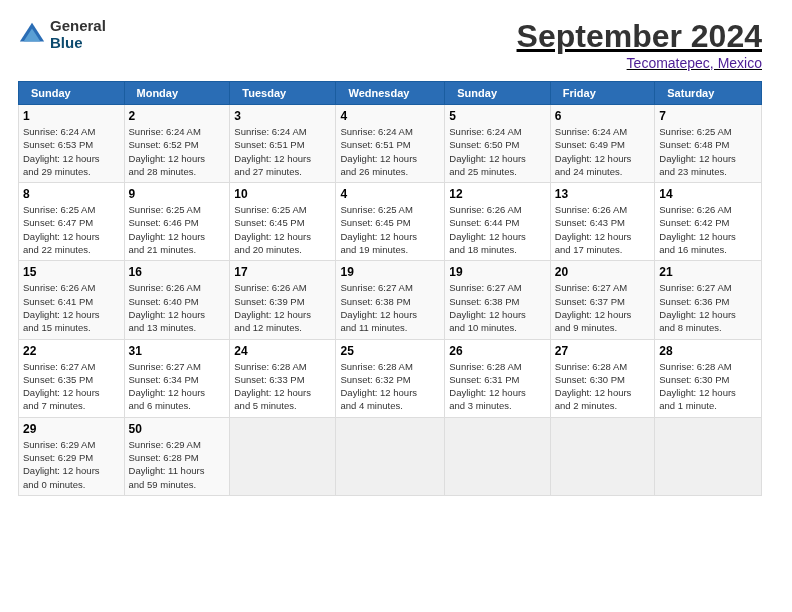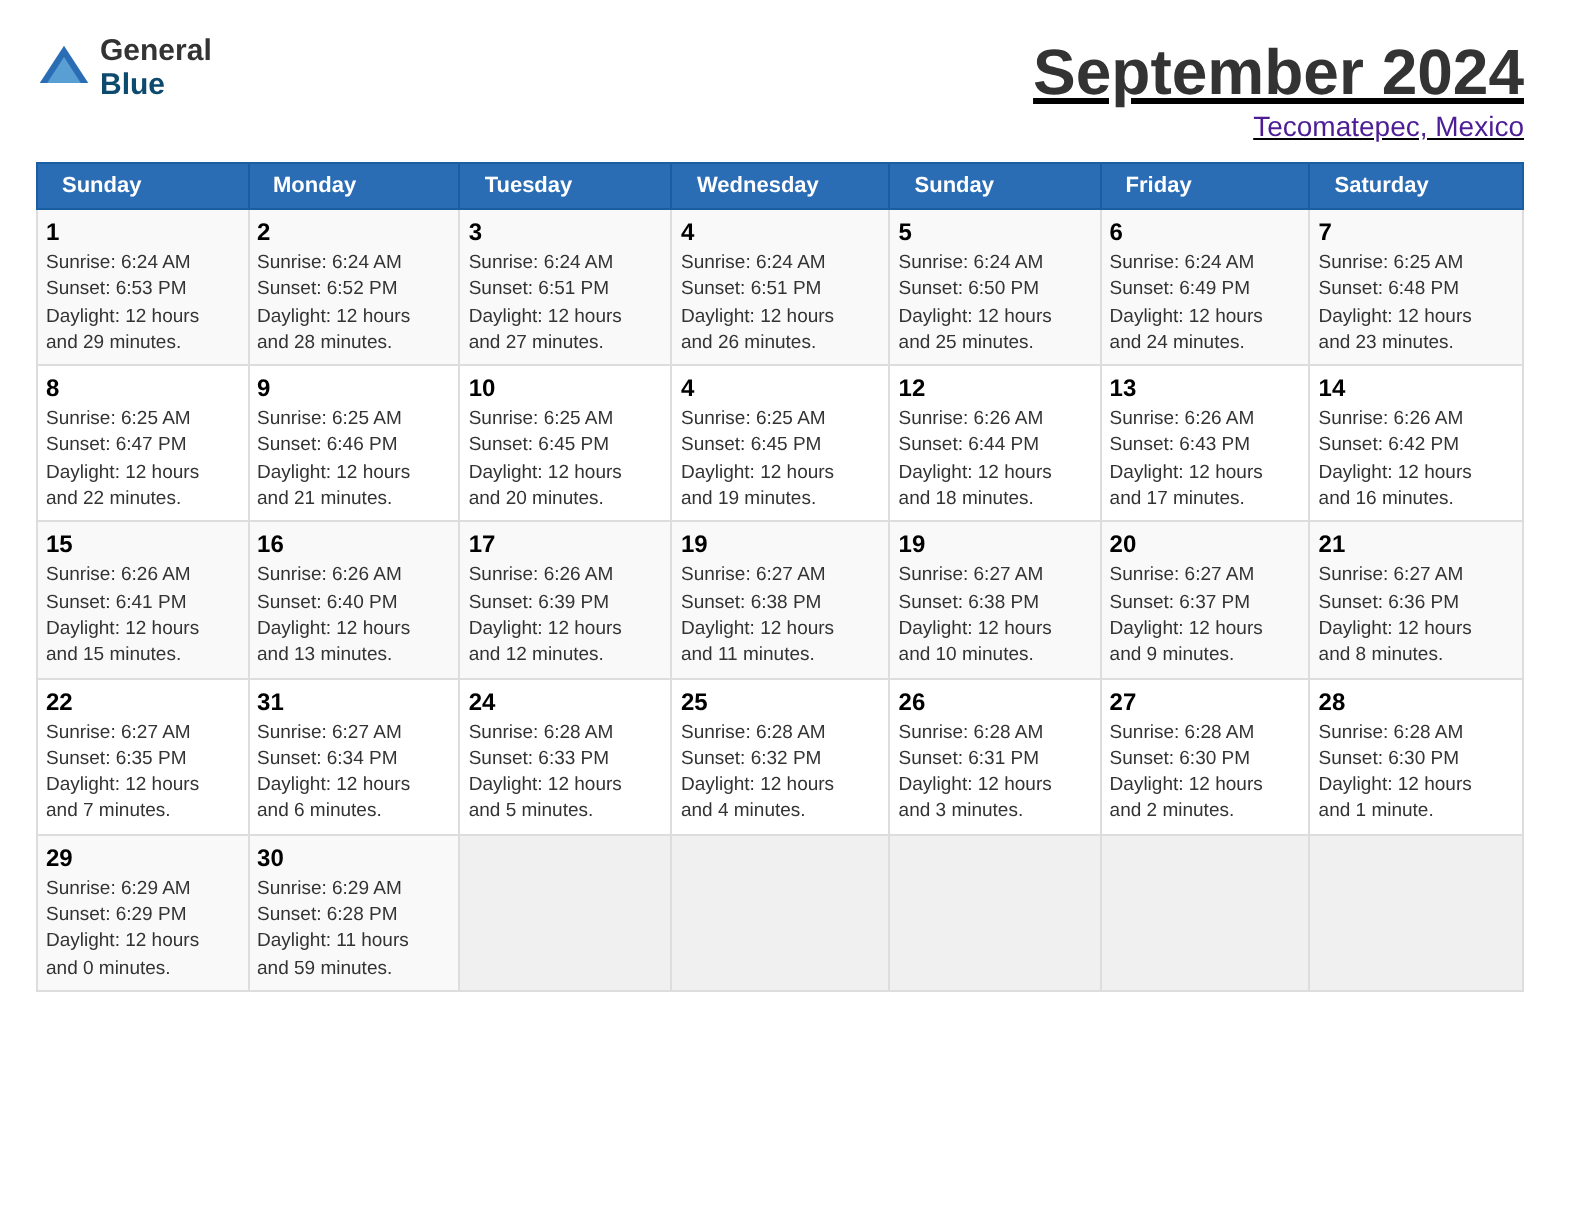--- a/index.html
+++ b/index.html
@@ -251,21 +251,21 @@
             <span class="day-num">28</span>
             <div class="day-info">Sunrise: 6:28 AM<br>Sunset: 6:30 PM<br>Daylight: 12 hours<br>and 1 minute.</div>
           </td>
         </tr>
         <tr>
           <td>
             <span class="day-num">29</span>
             <div class="day-info">Sunrise: 6:29 AM<br>Sunset: 6:29 PM<br>Daylight: 12 hours<br>and 0 minutes.</div>
           </td>
           <td>
-            <span class="day-num">30</span>
+            <span class="day-num">50</span>
             <div class="day-info">Sunrise: 6:29 AM<br>Sunset: 6:28 PM<br>Daylight: 11 hours<br>and 59 minutes.</div>
           </td>
           <td class="empty"></td>
           <td class="empty"></td>
           <td class="empty"></td>
           <td class="empty"></td>
           <td class="empty"></td>
         </tr>
       </tbody>
   </table>

